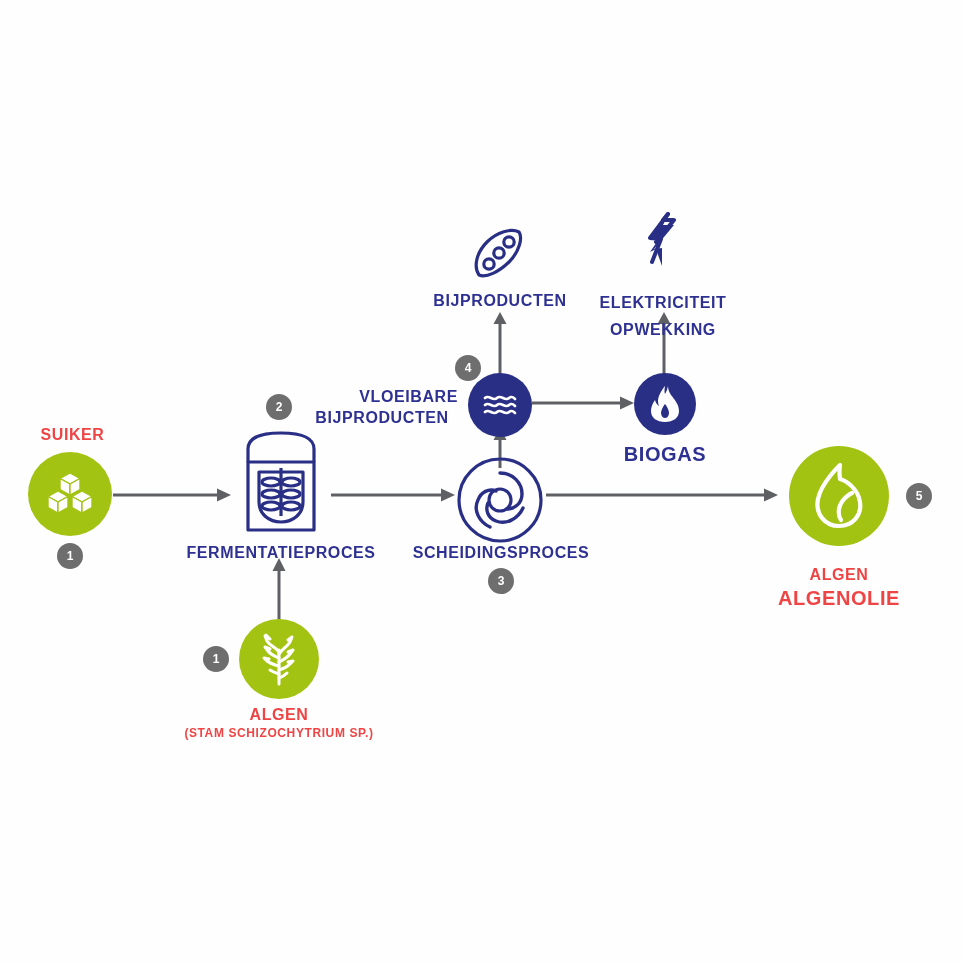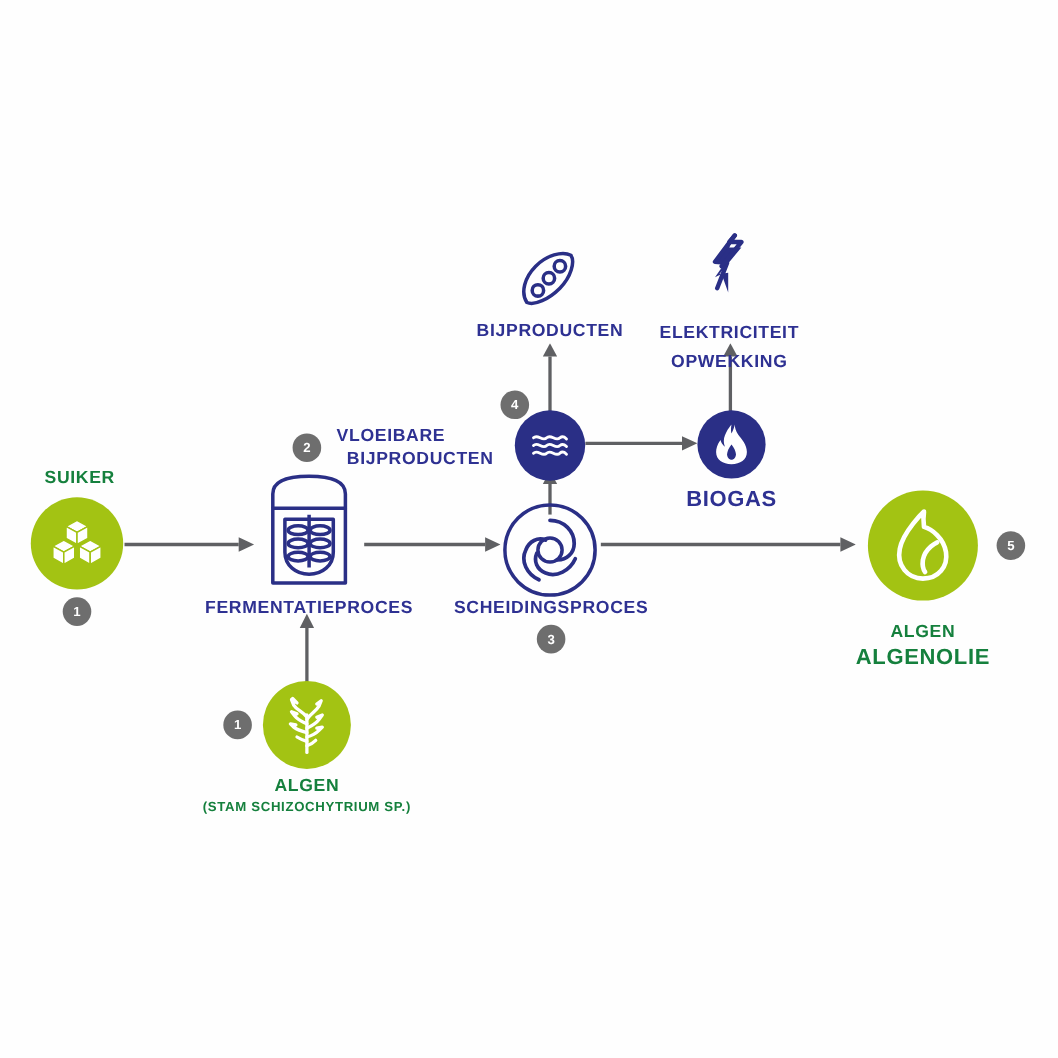--- a/index.html
+++ b/index.html
@@ -22,21 +22,21 @@
 
   .label{
     position:absolute;
     text-align:center;
     font-weight:bold;
     letter-spacing:.6px;
     line-height:1.22;
     white-space:pre;
     user-select:none;
   }
-  .label.green{color:#15803d;}
+  .label.green{color:#ef4444;}
   .label.blue{color:#2E3192;}
 
   
   .badge{
     position:absolute;
     width:26px;height:26px;border-radius:50%;
     background:#6E6E6E;
     color:#ffffff;
     font-size:12px;font-weight:bold;
     display:flex;align-items:center;justify-content:center;
@@ -211,21 +211,21 @@
     <div class="circle blue" style="left:468px;top:373px;width:64px;height:64px;">
       <svg class="icon-svg" width="34" height="26" viewBox="0 0 34 26">
         <g fill="none" stroke="#ffffff" stroke-width="2.6" stroke-linecap="round">
           <path d="M2,6 C6,2 10,10 14,6 C18,2 22,10 26,6 C29,3.5 31,6 32,7"></path>
           <path d="M2,13 C6,9 10,17 14,13 C18,9 22,17 26,13 C29,10.5 31,13 32,14"></path>
           <path d="M2,20 C6,16 10,24 14,20 C18,16 22,24 26,20 C29,17.5 31,20 32,21"></path>
         </g>
       </svg>
     </div>
 
-    <div class="label blue" style="left:306px;top:387px;width:152px;font-size:16px;text-align:left;">VLOEIBARE</div>
+    <div class="label blue" style="left:306px;top:387px;width:152px;font-size:16px;text-align:right;">VLOEIBARE</div>
     <div class="label blue" style="left:306px;top:408px;width:152px;font-size:16px;text-align:center;">BIJPRODUCTEN</div>
   </div>
 
   <div class="node">
     <div style="position:absolute;left:469px;top:222px;width:62px;height:62px;">
       <svg class="icon-svg" width="62" height="62" viewBox="0 0 62 62">
         <g fill="none" stroke="#2A2F86" stroke-width="3.2" stroke-linecap="round" stroke-linejoin="round">
 
           <path d="M10,53 C4,44 8,30 18,20 C28,10 42,6 50,10 C54,16 50,30 40,40 C30,50 17,56 10,53 Z"></path>
 

